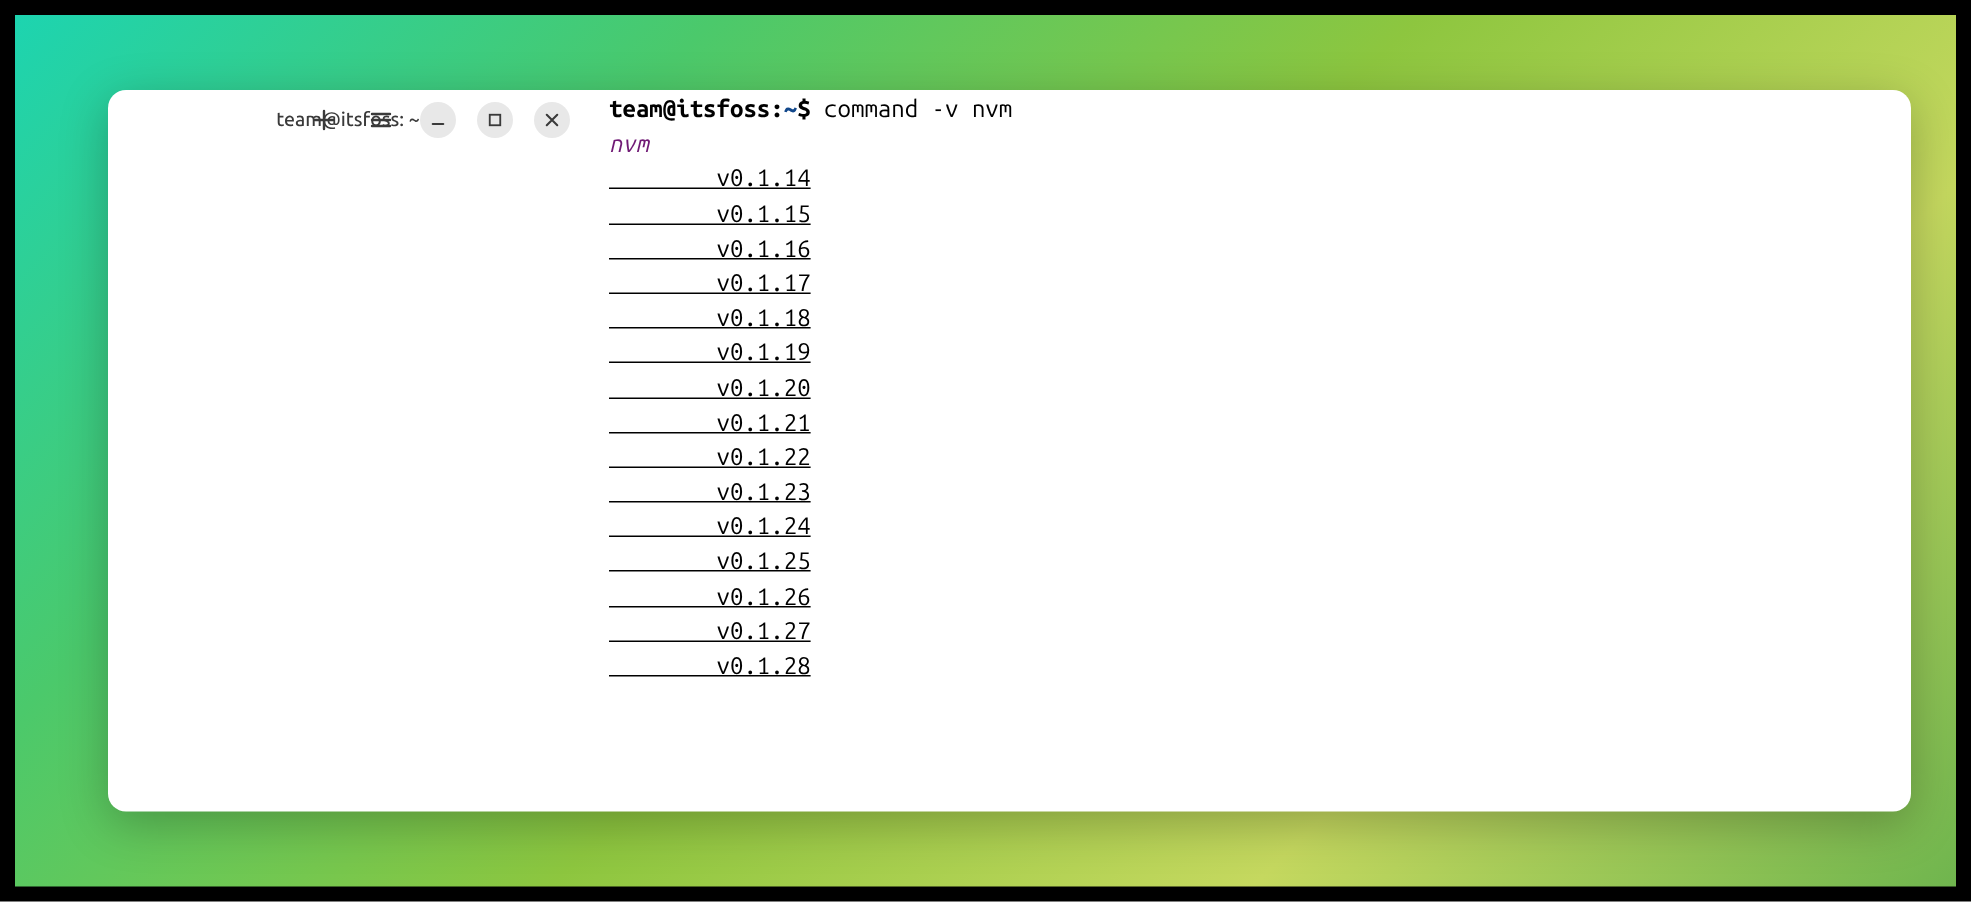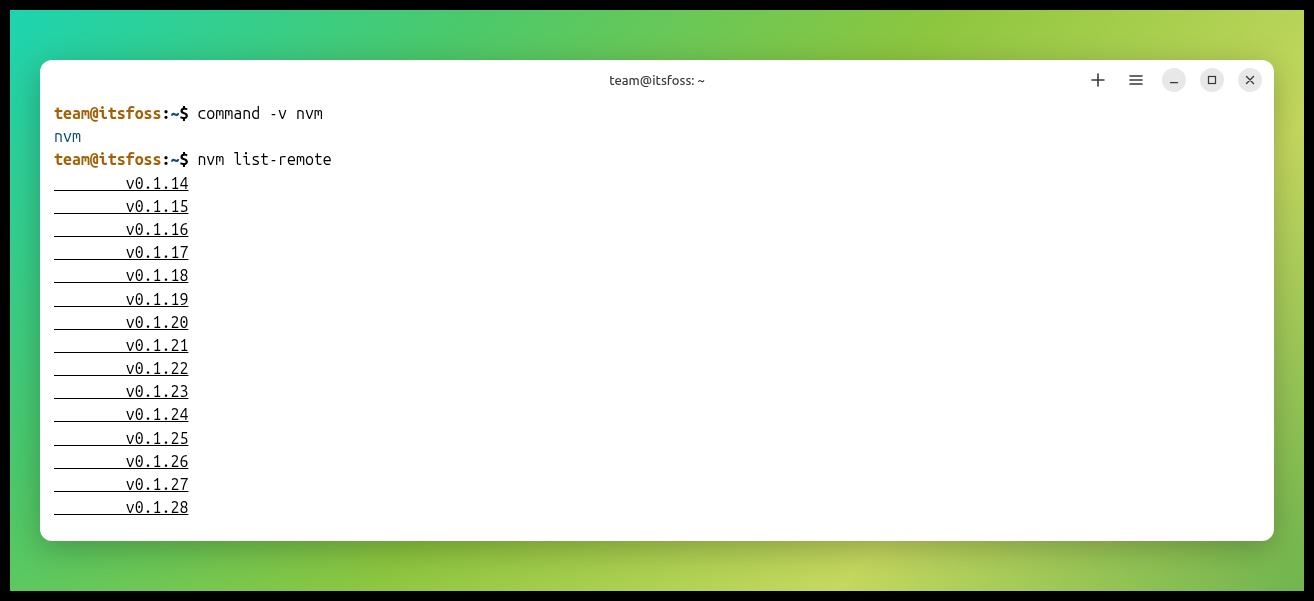--- a/index.html
+++ b/index.html
@@ -28,22 +28,22 @@
       padding: 50px 30px;
     }
     
     .terminal-window {
       width: 100%;
       height: 100%;
       background: #ffffff;
       border-radius: 12px;
       box-shadow: 0 8px 32px rgba(0,0,0,0.25);
       display: flex;
-      flex-direction: column;
       overflow: hidden;
+      margin-left: 32px;
     }
     
     .titlebar {
       height: 40px;
       display: flex;
       align-items: center;
       justify-content: space-between;
       padding: 0 12px;
       position: relative;
     }
@@ -106,21 +106,21 @@
       color: #000;
       overflow: hidden;
       font-family: "Ubuntu Mono", "DejaVu Sans Mono", monospace;
     }
     
     .prompt-line {
       white-space: pre;
     }
     
     .user-host {
-      color: #a16207;
+      color: #000000;
       font-weight: bold;
     }
     
     .colon {
       color: #000;
       font-weight: bold;
     }
     
     .path {
       color: #12488b;
@@ -130,22 +130,23 @@
     .dollar {
       color: #000;
       font-weight: bold;
     }
     
     .command {
       color: #000000;
     }
     
     .output {
-      color: #0c4a6e;
-      white-space: pre;
+      color: #701a75;
+      white-space: pre;
+      font-style: italic;
     }
     
     .version-list {
       white-space: pre;
       text-decoration: underline;
     }
     
     .version-item {
       display: block;
       white-space: pre;
@@ -191,18 +192,17 @@
             <path d="M4 4l8 8M12 4l-8 8" stroke="currentColor" stroke-width="1.6" fill="none" stroke-linecap="round"></path>
           </svg>
         </div>
 
       </div>
     </div>
 
     <div class="terminal-body">
       <div class="prompt-line"><span class="user-host">team@itsfoss</span><span class="colon">:</span><span class="path">~</span><span class="dollar">$ </span><span class="command">command -v nvm</span></div>
       <div class="output">nvm</div>
-      <div class="prompt-line"><span class="user-host">team@itsfoss</span><span class="colon">:</span><span class="path">~</span><span class="dollar">$ </span><span class="command">nvm list-remote</span></div>
       <div class="version-list" id="version-list"><span class="version-item">        v0.1.14</span><span class="version-item">        v0.1.15</span><span class="version-item">        v0.1.16</span><span class="version-item">        v0.1.17</span><span class="version-item">        v0.1.18</span><span class="version-item">        v0.1.19</span><span class="version-item">        v0.1.20</span><span class="version-item">        v0.1.21</span><span class="version-item">        v0.1.22</span><span class="version-item">        v0.1.23</span><span class="version-item">        v0.1.24</span><span class="version-item">        v0.1.25</span><span class="version-item">        v0.1.26</span><span class="version-item">        v0.1.27</span><span class="version-item">        v0.1.28</span></div>
     </div>
 
   </div>
 </div>
 
 </body></html>

